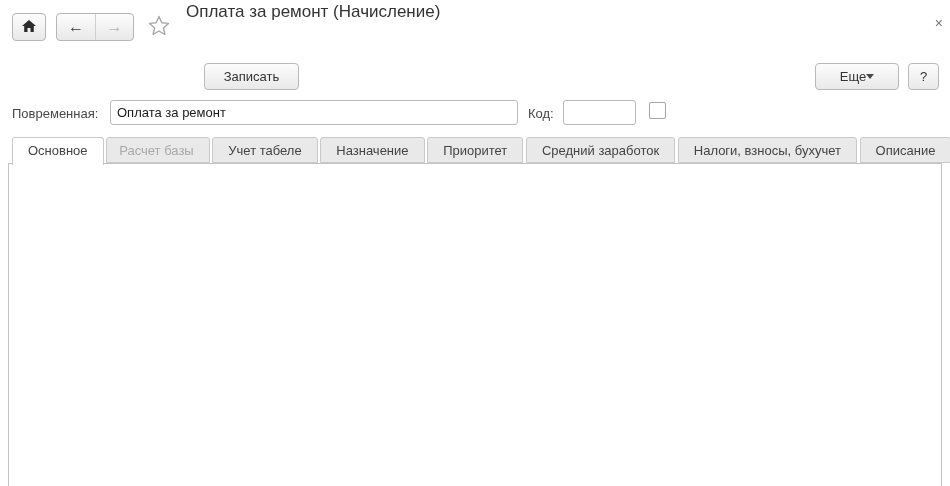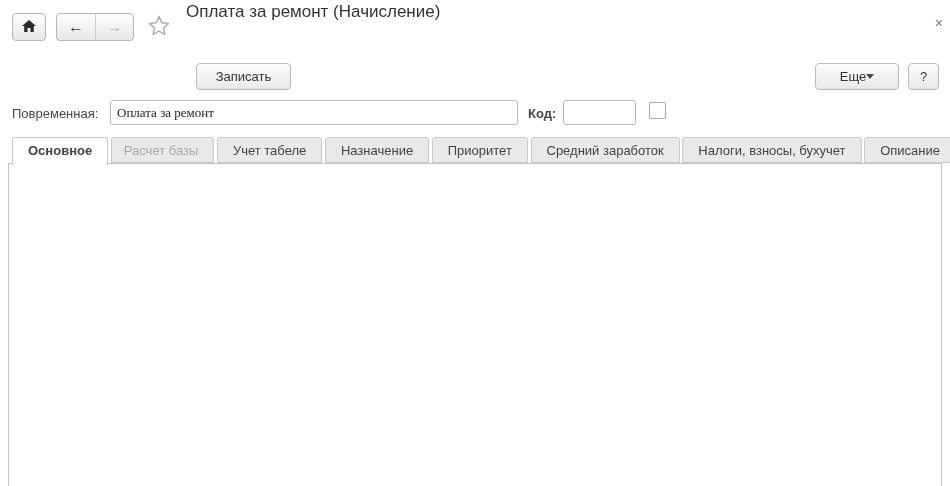--- a/index.html
+++ b/index.html
@@ -26,41 +26,41 @@
   
   .btn {
     position:absolute; top:63px; height:27px; border:1px solid #b9b9b9; border-radius:4px;
     background:linear-gradient(#fcfcfc,#e9e9e9); color:#333;
     display:flex; align-items:center; justify-content:center; font-size:13px;
   }
   .btn-primary {
     left:12px; width:178px; font-weight:bold; color:#2b2b2b;
     background:linear-gradient(#ffe65f,#fdc630); border-color:#dfa72f;
   }
-  .btn-save { left:196px; width:95px; }
+  .btn-save { left:204px; width:95px; }
   .btn-more { left:815px; width:84px; }
   .btn-help { left:908px; width:31px; }
   .caret-down { width:0; height:0; border-left:4px solid transparent; border-right:4px solid transparent; border-top:5px solid #4a4a4a; }
   
   .lbl { position:absolute; white-space:nowrap; color:#474747; }
   .tinput {
     position:absolute; height:25px; border:1px solid #b9b9b9; border-radius:3px;
-    background:#fff; font-family:Liberation Serif, serif; font-size:13px; color:#1a1a1a; padding:0 6px;
+    background:#fff; font-family:Liberation Sans, sans-serif; font-size:13px; color:#1a1a1a; padding:0 6px;
   }
   .cbox {
     position:absolute; width:17px; height:17px; border:1px solid #a6a6a6; border-radius:2px; background:#fff;
   }
   
   .tabs { position:absolute; left:12px; top:137px; height:27px; white-space:nowrap; }
   .tab {
     display:inline-block; height:26px; line-height:25px; padding:0 15px;
     background:#e9e9e9; border:1px solid #c9c9c9; border-radius:3px 3px 0 0;
     margin-right:-1px; color:#444; position:relative; z-index:1; vertical-align:top;
   }
-  .tab.active { background:#fff; height:28px; z-index:3; border-bottom:none;font-weight:bold; }
+  .tab.active { background:#fff; height:28px; z-index:3; border-bottom:none; }
   .tab.disabled { color:#a9a9a9;padding-left:12px; }
   
   .panel {
     position:absolute; left:8px; top:163px; width:934px; height:330px;
     border:1px solid #c3c3c3; background:#fff; z-index:2;
   }
   .section-title { position:absolute; font-size:13px; white-space:nowrap; }
   .note { position:absolute; line-height:19px; color:#474747; }
   .combo {
     position:absolute; height:25px; border:1px solid #b9b9b9; border-radius:3px; background:#fff; display:flex;
@@ -128,21 +128,21 @@
 
   <div class="btn btn-save">Записать</div>
   <div class="btn btn-more">
     <span>Еще</span>
     <span class="caret-down"></span>
   </div>
   <div class="btn btn-help">?</div>
 
   <div class="lbl" style="left:12px; top:106px;">Повременная:</div>
   <input class="tinput" style="left: 110px; top: 100px; width: 408px;" value="Оплата за ремонт">
-  <div class="lbl" style="left:528px; top:106px;font-weight:bold;">Код:</div>
+  <div class="lbl" style="left:528px; top:106px;">Код:</div>
   <input class="tinput" style="left: 563px; top: 100px; width: 73px;" value="">
   <div class="cbox" style="left:649px; top:102px;"></div>
 
   <div class="tabs">
     <div class="tab active">Основное</div>
     <div class="tab disabled">Расчет базы</div>
     <div class="tab">Учет табеле</div>
     <div class="tab">Назначение</div>
     <div class="tab">Приоритет</div>
     <div class="tab">Средний заработок</div>

